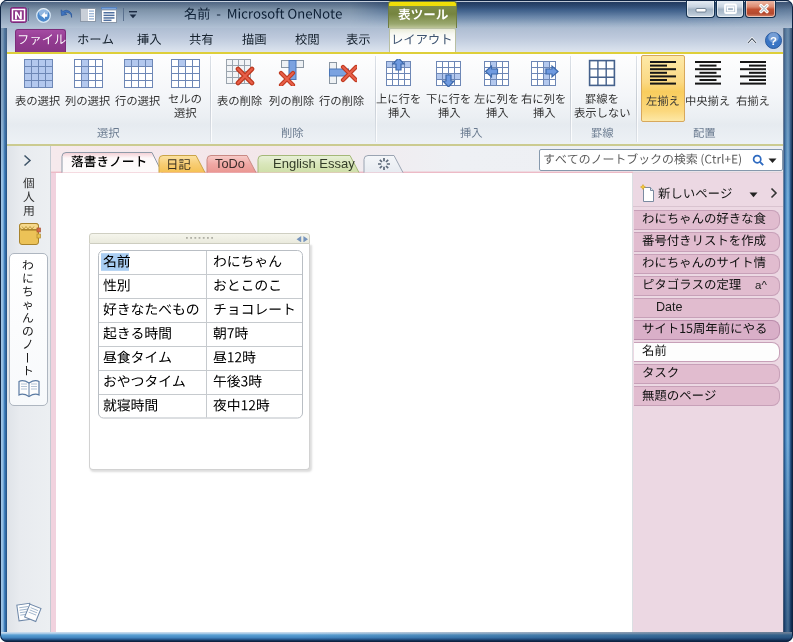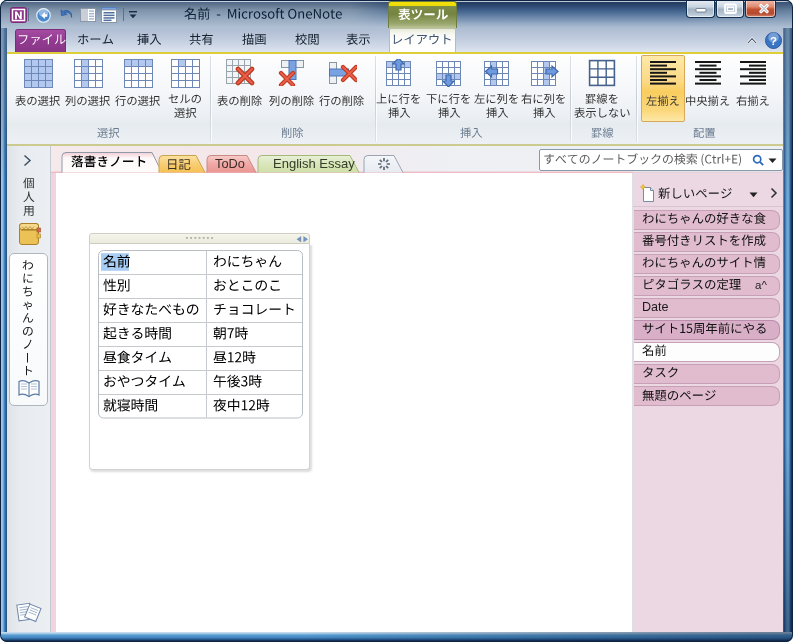--- a/index.html
+++ b/index.html
@@ -585,21 +585,21 @@
     <div class="abs" style="left:634px;top:253.6px;width:146px;height:20.4px;background:#e1bccf;border:1px solid #c7a0b8;border-left:none;border-radius:0 8px 8px 0"></div>
     <svg style="position:absolute;left:642px;top:256.20000000000005px;overflow:visible" width="124.0" height="14.6">
       <path fill="#141414" d="M6.5 10Q7.3 9.9 8.1 9.7Q8.8 9.4 9.3 9Q9.9 8.6 10.2 8Q10.5 7.4 10.5 6.6Q10.5 6.2 10.4 5.9Q10.2 5.5 9.9 5.1Q9.6 4.8 9.2 4.6Q8.7 4.4 8.1 4.4Q6.9 4.4 5.9 5Q4.8 5.6 3.9 6.5V5.4Q5 4.4 6.2 3.9Q7.3 3.5 8.3 3.5Q9.1 3.5 9.9 3.9Q10.6 4.3 11.1 5Q11.5 5.7 11.5 6.6Q11.5 7.6 11.2 8.3Q10.9 9 10.3 9.5Q9.7 10.1 8.8 10.4Q8 10.8 7 10.9ZM3.8 4Q3.6 4.1 3.3 4.1Q3 4.1 2.6 4.2Q2.2 4.3 1.8 4.3Q1.4 4.4 1.1 4.4L1 3.4Q1.2 3.4 1.4 3.4Q1.6 3.4 1.8 3.4Q2 3.4 2.4 3.3Q2.8 3.3 3.2 3.2Q3.6 3.2 4 3.1Q4.4 3 4.6 3L4.9 3.4Q4.8 3.5 4.7 3.8Q4.6 4 4.4 4.2Q4.3 4.4 4.2 4.6L3.8 6.3Q3.6 6.6 3.3 7.1Q3 7.5 2.6 8Q2.3 8.5 1.9 9Q1.6 9.5 1.3 9.9L0.7 9.1Q0.9 8.8 1.2 8.4Q1.6 7.9 1.9 7.5Q2.3 7 2.6 6.5Q2.9 6 3.2 5.6Q3.5 5.2 3.6 5L3.6 4.4ZM3.6 2Q3.6 1.8 3.6 1.5Q3.6 1.3 3.6 1.1L4.7 1.1Q4.7 1.4 4.6 1.9Q4.6 2.4 4.5 3.1Q4.4 3.8 4.3 4.6Q4.3 5.4 4.2 6.2Q4.2 7 4.2 7.6Q4.2 8.2 4.2 8.7Q4.2 9.2 4.2 9.6Q4.2 10.1 4.3 10.6Q4.3 10.8 4.3 11Q4.3 11.2 4.3 11.4H3.2Q3.3 11.3 3.3 11Q3.3 10.8 3.3 10.7Q3.3 10.1 3.3 9.6Q3.3 9.1 3.3 8.6Q3.3 8.2 3.3 7.5Q3.3 7.2 3.3 6.7Q3.4 6.2 3.4 5.7Q3.4 5.1 3.5 4.5Q3.5 3.9 3.5 3.4Q3.6 2.9 3.6 2.5Q3.6 2.1 3.6 2Z M18.1 2.5Q18.6 2.6 19.2 2.7Q19.9 2.7 20.6 2.7Q21.4 2.7 22 2.6Q22.7 2.6 23.2 2.5V3.5Q22.7 3.6 22 3.6Q21.3 3.6 20.6 3.6Q19.9 3.6 19.2 3.6Q18.6 3.6 18.1 3.5ZM18.5 7.6Q18.5 7.9 18.4 8.2Q18.4 8.5 18.4 8.7Q18.4 8.9 18.4 9.1Q18.5 9.3 18.8 9.5Q19 9.7 19.4 9.8Q19.8 9.8 20.4 9.8Q21.3 9.8 22 9.8Q22.8 9.7 23.5 9.5L23.5 10.6Q23 10.7 22.2 10.8Q21.4 10.8 20.4 10.8Q18.9 10.8 18.2 10.3Q17.4 9.8 17.4 9Q17.4 8.7 17.5 8.3Q17.5 7.9 17.6 7.5ZM15.7 1.6Q15.7 1.7 15.6 1.8Q15.6 2 15.5 2.2Q15.5 2.3 15.5 2.4Q15.4 2.8 15.3 3.2Q15.2 3.7 15.1 4.2Q15.1 4.7 15 5.2Q14.9 5.8 14.9 6.2Q14.8 6.7 14.8 7.2Q14.8 7.6 14.9 8Q14.9 8.4 15 8.9Q15.1 8.6 15.2 8.3Q15.3 8 15.4 7.7Q15.6 7.3 15.7 7.1L16.2 7.5Q16 7.9 15.8 8.5Q15.7 9 15.5 9.5Q15.4 10 15.3 10.3Q15.3 10.4 15.3 10.6Q15.2 10.7 15.3 10.8Q15.3 10.9 15.3 11Q15.3 11.2 15.3 11.3L14.4 11.3Q14.2 10.7 14.1 9.6Q13.9 8.6 13.9 7.3Q13.9 6.7 14 5.9Q14.1 5.2 14.2 4.6Q14.3 3.9 14.4 3.3Q14.4 2.8 14.5 2.4Q14.5 2.1 14.6 1.9Q14.6 1.7 14.6 1.5Z M30 1.2Q30 1.5 29.9 1.7Q29.9 2 29.8 2.2Q29.8 2.5 29.7 3Q29.6 3.4 29.5 3.9Q29.4 4.5 29.2 5Q29.1 5.5 29 6Q28.9 6.4 28.7 6.8Q29.5 6.2 30.4 6Q31.2 5.7 32.2 5.7Q33.2 5.7 33.9 6Q34.6 6.3 35 6.9Q35.3 7.4 35.3 8.2Q35.3 9.1 34.9 9.8Q34.4 10.5 33.5 10.9Q32.7 11.2 31.5 11.4Q30.3 11.5 28.9 11.3L28.7 10.3Q29.7 10.5 30.8 10.4Q31.8 10.4 32.6 10.2Q33.4 9.9 33.8 9.4Q34.3 9 34.3 8.2Q34.3 7.5 33.8 7Q33.2 6.5 32.1 6.5Q31 6.5 30 6.9Q29.1 7.3 28.4 8Q28.3 8.2 28.2 8.3Q28.1 8.4 28.1 8.6L27.1 8.3Q27.5 7.6 27.8 6.7Q28.1 5.9 28.3 5Q28.5 4.1 28.7 3.4Q28.8 2.6 28.9 2.2Q28.9 1.9 28.9 1.6Q29 1.4 28.9 1.1ZM26.2 2.8Q26.7 2.9 27.3 2.9Q28 3 28.5 3Q29.1 3 29.9 3Q30.6 2.9 31.4 2.8Q32.2 2.8 33 2.6Q33.8 2.5 34.5 2.4L34.5 3.3Q33.9 3.4 33.1 3.5Q32.3 3.6 31.5 3.7Q30.7 3.8 30 3.8Q29.2 3.9 28.6 3.9Q27.9 3.9 27.3 3.8Q26.7 3.8 26.2 3.7Z M43.6 4.7Q43.4 4.5 43 4.1Q42.7 3.8 42.3 3.6L43 3Q43.2 3.1 43.4 3.4Q43.7 3.6 43.9 3.8Q44.2 4 44.3 4.2ZM40.7 4Q40.7 4.1 40.8 4.3Q40.9 4.4 41 4.6Q41.1 4.9 41.4 5.4Q41.6 5.9 41.9 6.4Q42.2 7 42.3 7.4Q42.6 7.9 42.8 8.5Q43 9 43.2 9.6Q43.4 10.2 43.6 10.7Q43.7 11.2 43.9 11.6L42.9 11.9Q42.7 11.3 42.5 10.6Q42.3 9.9 42 9.2Q41.8 8.4 41.5 7.8Q41.3 7.3 41 6.7Q40.8 6.2 40.6 5.8Q40.3 5.3 40.2 5.1Q40.1 4.9 39.9 4.7Q39.8 4.5 39.7 4.4ZM38.6 6.9Q38.9 6.8 39.1 6.8Q39.4 6.7 39.5 6.6Q39.9 6.5 40.5 6.2Q41 6 41.7 5.7Q42.3 5.4 42.9 5.2Q43.6 4.9 44.2 4.8Q44.8 4.6 45.2 4.6Q46.1 4.6 46.6 4.9Q47.1 5.2 47.4 5.7Q47.6 6.1 47.6 6.6Q47.6 7.6 47 8.2Q46.4 8.8 45.1 8.8Q44.7 8.8 44.3 8.7Q43.9 8.6 43.6 8.5L43.6 7.6Q43.9 7.7 44.3 7.8Q44.7 7.9 45.1 7.9Q45.7 7.9 46 7.7Q46.4 7.6 46.5 7.3Q46.7 7 46.7 6.6Q46.7 6.4 46.5 6.1Q46.4 5.9 46.1 5.7Q45.8 5.5 45.2 5.5Q44.7 5.5 44.1 5.7Q43.4 5.9 42.7 6.2Q41.9 6.5 41.2 6.8Q40.5 7.2 40 7.4Q39.4 7.7 39.1 7.9Z M56.4 1.7Q56.3 1.8 56.2 2Q56.1 2.1 56 2.3Q55.8 2.6 55.5 3.1Q55.2 3.7 54.9 4.2Q54.5 4.8 54.2 5.4Q53.9 6 53.7 6.4Q54.1 6 54.6 5.8Q55.1 5.7 55.5 5.7Q56.1 5.7 56.5 6.1Q56.9 6.4 57 7.2Q57 7.5 57 8Q57 8.4 57 8.8Q57 9.2 57 9.5Q57 9.9 57.3 10.1Q57.6 10.3 58 10.3Q58.5 10.3 58.9 10.1Q59.3 9.8 59.7 9.3Q60 8.9 60.2 8.3Q60.4 7.8 60.5 7.3L61.3 8Q61 9 60.5 9.7Q60.1 10.5 59.4 10.9Q58.8 11.4 57.8 11.4Q57.2 11.4 56.8 11.1Q56.4 10.9 56.2 10.5Q56.1 10.2 56 9.8Q56 9.4 56 9Q56 8.6 56 8.2Q56 7.8 56 7.4Q56 7 55.7 6.8Q55.5 6.6 55.1 6.6Q54.6 6.6 54.1 6.9Q53.7 7.2 53.3 7.6Q52.9 8.1 52.7 8.6Q52.5 8.8 52.4 9.2Q52.2 9.6 52.1 10Q51.9 10.4 51.8 10.8Q51.7 11.1 51.6 11.4L50.5 11Q50.8 10.4 51.1 9.6Q51.5 8.8 51.9 7.9Q52.3 7 52.8 6.1Q53.2 5.2 53.6 4.5Q54 3.7 54.3 3.1Q54.7 2.5 54.8 2.2Q54.9 2 55.1 1.8Q55.2 1.5 55.3 1.3Z M69 2.4Q68.9 3.4 68.7 4.5Q68.5 5.5 68.2 6.5Q67.8 7.8 67.4 8.6Q66.9 9.5 66.4 9.9Q65.9 10.4 65.3 10.4Q64.8 10.4 64.2 10Q63.7 9.6 63.4 8.8Q63.1 8.1 63.1 7.1Q63.1 6 63.5 5.1Q63.9 4.2 64.7 3.5Q65.4 2.8 66.4 2.4Q67.4 2 68.5 2Q69.6 2 70.5 2.4Q71.3 2.7 72 3.4Q72.6 4 72.9 4.8Q73.3 5.6 73.3 6.6Q73.3 7.9 72.7 8.9Q72.2 9.9 71.1 10.5Q70.1 11.1 68.6 11.3L68 10.4Q68.3 10.3 68.6 10.3Q68.9 10.3 69.1 10.2Q69.7 10.1 70.3 9.8Q70.8 9.5 71.3 9Q71.7 8.6 72 8Q72.2 7.3 72.2 6.5Q72.2 5.8 72 5.1Q71.7 4.5 71.3 4Q70.8 3.5 70.1 3.2Q69.4 2.9 68.5 2.9Q67.5 2.9 66.7 3.3Q65.8 3.7 65.3 4.3Q64.7 4.9 64.4 5.6Q64.1 6.3 64.1 7Q64.1 7.8 64.3 8.3Q64.5 8.8 64.8 9Q65.1 9.2 65.3 9.2Q65.6 9.2 65.9 8.9Q66.3 8.6 66.6 8Q66.9 7.3 67.2 6.3Q67.5 5.4 67.7 4.4Q67.9 3.4 68 2.4Z M83.3 5.2Q83.3 6.5 83.2 7.4Q83 8.4 82.6 9.1Q82.2 9.9 81.5 10.4Q80.8 11 79.8 11.5L79 10.7Q79.8 10.4 80.4 10Q81.1 9.6 81.5 9Q81.9 8.4 82.1 7.5Q82.3 6.6 82.3 5.3V2.3Q82.3 1.9 82.3 1.6Q82.3 1.4 82.3 1.3H83.4Q83.4 1.4 83.4 1.6Q83.3 1.9 83.3 2.3ZM78.9 1.3Q78.9 1.4 78.8 1.7Q78.8 1.9 78.8 2.2V6.8Q78.8 7 78.8 7.2Q78.8 7.5 78.8 7.7Q78.9 7.8 78.9 7.9H77.8Q77.8 7.8 77.8 7.7Q77.8 7.5 77.8 7.3Q77.8 7 77.8 6.8V2.2Q77.8 2 77.8 1.8Q77.8 1.6 77.8 1.3ZM75.2 3.7Q75.3 3.8 75.5 3.8Q75.7 3.8 76 3.8Q76.2 3.8 76.5 3.8H84.7Q85.1 3.8 85.4 3.8Q85.7 3.8 85.8 3.8V4.8Q85.7 4.8 85.4 4.8Q85.1 4.8 84.7 4.8H76.5Q76.2 4.8 76 4.8Q75.7 4.8 75.5 4.8Q75.3 4.8 75.2 4.8Z M87.9 6.4Q89.5 6 90.9 5.4Q92.3 4.8 93.3 4.1Q93.9 3.7 94.5 3.2Q95.2 2.8 95.7 2.2Q96.2 1.7 96.7 1.2L97.5 2Q97 2.5 96.4 3.1Q95.8 3.6 95.1 4.1Q94.4 4.6 93.7 5Q93 5.4 92.1 5.9Q91.3 6.3 90.3 6.7Q89.4 7.1 88.4 7.4ZM93.1 4.6 94.2 4.3V10Q94.2 10.2 94.2 10.5Q94.2 10.7 94.2 10.9Q94.2 11.2 94.2 11.3H93Q93 11.2 93 10.9Q93.1 10.7 93.1 10.5Q93.1 10.2 93.1 10Z M103.4 9.8Q103.4 9.6 103.4 9.1Q103.4 8.6 103.4 7.9Q103.4 7.1 103.4 6.3Q103.4 5.5 103.4 4.8Q103.4 4 103.4 3.4Q103.4 2.9 103.4 2.6Q103.4 2.3 103.4 2Q103.3 1.6 103.3 1.3H104.5Q104.5 1.6 104.4 2Q104.4 2.3 104.4 2.6Q104.4 3.1 104.4 3.8Q104.4 4.4 104.4 5.2Q104.4 6 104.4 6.7Q104.4 7.5 104.4 8.1Q104.4 8.8 104.4 9.2Q104.4 9.7 104.4 9.8Q104.4 10 104.4 10.3Q104.4 10.5 104.5 10.8Q104.5 11.1 104.5 11.3H103.3Q103.3 11 103.4 10.6Q103.4 10.2 103.4 9.8ZM104.2 4.6Q104.8 4.7 105.5 5Q106.3 5.3 107 5.5Q107.8 5.8 108.5 6.1Q109.2 6.4 109.7 6.7L109.3 7.7Q108.7 7.4 108.1 7.1Q107.4 6.8 106.7 6.6Q106 6.3 105.4 6Q104.7 5.8 104.2 5.7Z M116.9 7.6H121.8V8.3H116.9ZM115.7 1.5H123.1V2.2H115.7ZM116 3H122.8V3.7H116ZM115.4 4.5H123.5V5.2H115.4ZM116.9 9.3H121.9V10H116.9ZM116.3 6H121.8V6.7H117.1V11.9H116.3ZM121.6 6H122.5V10.9Q122.5 11.2 122.4 11.4Q122.3 11.6 122.1 11.7Q121.8 11.8 121.4 11.8Q120.9 11.9 120.3 11.9Q120.2 11.7 120.2 11.5Q120.1 11.2 120 11Q120.5 11.1 120.9 11.1Q121.3 11.1 121.4 11.1Q121.6 11 121.6 10.9ZM118.9 0.5H119.8V4.7H118.9ZM113.5 0.5H114.3V11.9H113.5ZM112.5 2.9 113.2 3Q113.2 3.5 113.1 4.1Q113 4.7 112.9 5.3Q112.8 5.9 112.7 6.3L111.9 6.1Q112.1 5.7 112.2 5.1Q112.3 4.5 112.4 4Q112.5 3.4 112.5 2.9ZM114.4 2.6 115.1 2.3Q115.3 2.7 115.5 3.2Q115.7 3.7 115.8 4.1L115.1 4.4Q115 4 114.8 3.5Q114.6 3 114.4 2.6Z"></path>
     </svg>
     <div class="abs" style="left:634px;top:275.7px;width:146px;height:20.4px;background:#e1bccf;border:1px solid #c7a0b8;border-left:none;border-radius:0 8px 8px 0"></div>
     <svg style="position:absolute;left:642px;top:278.25000000000006px;overflow:visible" width="99.2" height="14.6">
       <path fill="#141414" d="M9.4 2.3Q9.4 2.6 9.6 2.8Q9.9 3.1 10.2 3.1Q10.6 3.1 10.8 2.8Q11 2.6 11 2.3Q11 1.9 10.8 1.7Q10.6 1.4 10.2 1.4Q9.9 1.4 9.6 1.7Q9.4 1.9 9.4 2.3ZM8.8 2.3Q8.8 1.9 9 1.6Q9.2 1.2 9.5 1.1Q9.8 0.9 10.2 0.9Q10.6 0.9 10.9 1.1Q11.2 1.2 11.4 1.6Q11.6 1.9 11.6 2.3Q11.6 2.6 11.4 3Q11.2 3.3 10.9 3.5Q10.6 3.6 10.2 3.6Q9.8 3.6 9.5 3.5Q9.2 3.3 9 3Q8.8 2.6 8.8 2.3ZM3.5 1.6Q3.4 1.8 3.4 2.1Q3.4 2.4 3.4 2.6Q3.4 2.8 3.4 3.3Q3.4 3.7 3.4 4.4Q3.4 5.1 3.4 5.8Q3.4 6.5 3.4 7.2Q3.4 7.9 3.4 8.4Q3.4 8.9 3.4 9.2Q3.4 9.6 3.6 9.8Q3.8 10 4.3 10.1Q4.6 10.1 5 10.2Q5.4 10.2 5.9 10.2Q6.4 10.2 7 10.2Q7.5 10.1 8.1 10.1Q8.7 10 9.2 10Q9.8 9.9 10.1 9.8V10.9Q9.6 11 8.9 11.1Q8.1 11.1 7.3 11.1Q6.5 11.2 5.9 11.2Q5.3 11.2 4.8 11.1Q4.3 11.1 3.9 11Q3.1 10.9 2.8 10.6Q2.4 10.2 2.4 9.4Q2.4 9.1 2.4 8.6Q2.4 8 2.4 7.3Q2.4 6.6 2.4 5.8Q2.4 5.1 2.4 4.4Q2.4 3.7 2.4 3.3Q2.4 2.8 2.4 2.6Q2.4 2.5 2.4 2.3Q2.4 2.1 2.3 1.9Q2.3 1.7 2.3 1.6ZM2.9 5.5Q3.5 5.4 4.2 5.2Q4.8 5 5.5 4.8Q6.2 4.6 6.9 4.4Q7.6 4.1 8.1 3.9Q8.4 3.8 8.7 3.6Q8.9 3.5 9.2 3.3L9.6 4.3Q9.4 4.5 9.1 4.6Q8.7 4.7 8.5 4.8Q7.9 5.1 7.2 5.3Q6.5 5.6 5.7 5.8Q4.9 6 4.2 6.2Q3.5 6.4 2.9 6.5Z M17.5 5.2Q18.1 5.6 18.8 6Q19.5 6.4 20.1 6.9Q20.8 7.3 21.4 7.8Q21.9 8.2 22.4 8.6L21.7 9.4Q21.3 9.1 20.7 8.6Q20.1 8.1 19.4 7.6Q18.8 7.2 18.1 6.7Q17.4 6.3 16.9 5.9ZM23.2 3Q23.1 3.1 23.1 3.3Q23 3.5 22.9 3.6Q22.8 4.3 22.4 5Q22.1 5.7 21.7 6.5Q21.2 7.2 20.7 7.9Q19.9 8.9 18.6 9.9Q17.4 10.8 15.6 11.5L14.7 10.7Q15.9 10.3 16.8 9.8Q17.8 9.3 18.5 8.6Q19.3 8 19.8 7.3Q20.3 6.8 20.7 6.1Q21.1 5.4 21.4 4.7Q21.7 4.1 21.8 3.5H17.2L17.6 2.6H21.6Q21.8 2.6 22 2.6Q22.3 2.5 22.4 2.5ZM19 1.2Q18.9 1.4 18.7 1.7Q18.6 2 18.5 2.1Q18.1 2.8 17.5 3.6Q16.9 4.5 16.2 5.3Q15.4 6.1 14.4 6.8L13.5 6.1Q14.6 5.5 15.4 4.7Q16.2 3.9 16.7 3.1Q17.2 2.4 17.5 1.8Q17.6 1.6 17.7 1.3Q17.9 1.1 17.9 0.8Z M33.9 0.7Q34.1 0.9 34.2 1.2Q34.4 1.5 34.6 1.8Q34.8 2.1 34.9 2.3L34.2 2.6Q34.1 2.4 33.9 2.1Q33.8 1.8 33.6 1.5Q33.4 1.2 33.2 1ZM35.5 0.3Q35.6 0.5 35.8 0.8Q36 1.1 36.2 1.4Q36.4 1.7 36.5 2L35.8 2.3Q35.6 1.9 35.3 1.4Q35 0.9 34.8 0.6ZM26.7 2.8Q27 2.8 27.4 2.8Q27.8 2.9 28 2.9H34.1Q34.4 2.9 34.6 2.8Q34.9 2.8 35.1 2.8Q35.1 3 35.1 3.3Q35 3.6 35 3.8V10.2Q35 10.5 35.1 10.9Q35.1 11.2 35.1 11.4H34Q34 11.2 34 10.9Q34 10.6 34 10.3V3.8H28.1Q27.7 3.8 27.3 3.9Q26.9 3.9 26.7 3.9ZM26.5 9.6Q26.8 9.6 27.1 9.7Q27.5 9.7 27.9 9.7H34.6V10.7H27.9Q27.6 10.7 27.2 10.7Q26.8 10.7 26.5 10.8Z M40.1 1.7Q40.3 1.7 40.6 1.7Q40.9 1.7 41.2 1.7Q41.4 1.7 41.9 1.7Q42.3 1.7 43 1.7Q43.6 1.7 44.2 1.7Q44.9 1.7 45.3 1.7Q45.8 1.7 46.1 1.7Q46.4 1.7 46.6 1.7Q46.9 1.7 47.2 1.7V2.7Q47 2.7 46.7 2.7Q46.4 2.7 46 2.7Q45.8 2.7 45.3 2.7Q44.9 2.7 44.2 2.7Q43.6 2.7 43 2.7Q42.4 2.7 41.9 2.7Q41.4 2.7 41.2 2.7Q40.9 2.7 40.6 2.7Q40.3 2.7 40.1 2.7ZM48.1 4.9Q48.1 5 48 5.1Q47.9 5.2 47.9 5.3Q47.7 6.2 47.2 7.1Q46.8 8.1 46.1 8.8Q45.1 9.9 44 10.5Q42.9 11.1 41.7 11.4L40.9 10.5Q42.2 10.3 43.4 9.7Q44.5 9.1 45.3 8.3Q45.8 7.7 46.2 6.9Q46.6 6.2 46.7 5.5Q46.6 5.5 46.2 5.5Q45.9 5.5 45.3 5.5Q44.8 5.5 44.1 5.5Q43.5 5.5 42.9 5.5Q42.2 5.5 41.7 5.5Q41.1 5.5 40.7 5.5Q40.3 5.5 40.2 5.5Q39.9 5.5 39.6 5.5Q39.3 5.5 38.9 5.6V4.5Q39.3 4.6 39.6 4.6Q39.9 4.6 40.2 4.6Q40.3 4.6 40.7 4.6Q41.1 4.6 41.6 4.6Q42.2 4.6 42.8 4.6Q43.4 4.6 44.1 4.6Q44.7 4.6 45.2 4.6Q45.8 4.6 46.2 4.6Q46.6 4.6 46.7 4.6Q46.9 4.6 47.1 4.6Q47.3 4.6 47.4 4.5Z M59.5 2.6Q59.5 2.7 59.4 2.9Q59.3 3 59.2 3.2Q59 3.8 58.6 4.5Q58.2 5.2 57.7 6Q57.3 6.7 56.7 7.3Q56.1 8 55.2 8.8Q54.4 9.5 53.5 10.1Q52.6 10.7 51.6 11.2L50.8 10.4Q51.8 10 52.8 9.4Q53.7 8.8 54.5 8.1Q55.3 7.4 55.9 6.7Q56.4 6.2 56.8 5.6Q57.2 5 57.5 4.4Q57.9 3.7 58 3.2Q57.9 3.2 57.5 3.2Q57.2 3.2 56.7 3.2Q56.1 3.2 55.6 3.2Q55 3.2 54.5 3.2Q54 3.2 53.6 3.2Q53.3 3.2 53.2 3.2Q53 3.2 52.7 3.2Q52.4 3.2 52.2 3.3Q52 3.3 51.9 3.3V2.2Q52 2.2 52.2 2.2Q52.5 2.2 52.7 2.2Q53 2.2 53.2 2.2Q53.3 2.2 53.7 2.2Q54 2.2 54.5 2.2Q55 2.2 55.6 2.2Q56.1 2.2 56.6 2.2Q57.1 2.2 57.5 2.2Q57.8 2.2 58 2.2Q58.3 2.2 58.5 2.2Q58.8 2.2 58.9 2.1ZM56.9 6.6Q57.4 7 58 7.5Q58.5 8 59 8.6Q59.5 9.1 60 9.6Q60.4 10.1 60.7 10.5L59.9 11.2Q59.4 10.7 58.8 10Q58.2 9.3 57.6 8.6Q56.9 7.9 56.2 7.3Z M69 2.4Q68.9 3.4 68.7 4.5Q68.5 5.5 68.2 6.5Q67.8 7.8 67.4 8.6Q66.9 9.5 66.4 9.9Q65.9 10.4 65.3 10.4Q64.8 10.4 64.2 10Q63.7 9.6 63.4 8.8Q63.1 8.1 63.1 7.1Q63.1 6 63.5 5.1Q63.9 4.2 64.7 3.5Q65.4 2.8 66.4 2.4Q67.4 2 68.5 2Q69.6 2 70.5 2.4Q71.3 2.7 72 3.4Q72.6 4 72.9 4.8Q73.3 5.6 73.3 6.6Q73.3 7.9 72.7 8.9Q72.2 9.9 71.1 10.5Q70.1 11.1 68.6 11.3L68 10.4Q68.3 10.3 68.6 10.3Q68.9 10.3 69.1 10.2Q69.7 10.1 70.3 9.8Q70.8 9.5 71.3 9Q71.7 8.6 72 8Q72.2 7.3 72.2 6.5Q72.2 5.8 72 5.1Q71.7 4.5 71.3 4Q70.8 3.5 70.1 3.2Q69.4 2.9 68.5 2.9Q67.5 2.9 66.7 3.3Q65.8 3.7 65.3 4.3Q64.7 4.9 64.4 5.6Q64.1 6.3 64.1 7Q64.1 7.8 64.3 8.3Q64.5 8.8 64.8 9Q65.1 9.2 65.3 9.2Q65.6 9.2 65.9 8.9Q66.3 8.6 66.6 8Q66.9 7.3 67.2 6.3Q67.5 5.4 67.7 4.4Q67.9 3.4 68 2.4Z M77 4.3H84.3V5.2H77ZM80.6 7.3H84.8V8.1H80.6ZM80.1 4.7H81.1V11L80.1 10.9ZM77.2 6.2 78.1 6.3Q77.9 8.2 77.3 9.6Q76.6 11 75.6 12Q75.5 11.9 75.4 11.8Q75.2 11.6 75.1 11.5Q74.9 11.4 74.8 11.3Q75.9 10.5 76.4 9.2Q77 7.9 77.2 6.2ZM77.7 7.8Q78.1 8.8 78.6 9.4Q79.1 10 79.8 10.3Q80.5 10.6 81.3 10.7Q82.1 10.8 83.1 10.8Q83.2 10.8 83.5 10.8Q83.8 10.8 84.2 10.8Q84.6 10.8 85 10.8Q85.4 10.8 85.8 10.8Q86.1 10.8 86.3 10.8Q86.2 10.9 86.1 11.1Q86.1 11.2 86 11.4Q86 11.6 85.9 11.7H85.3H83Q81.9 11.7 81 11.6Q80.1 11.4 79.3 11.1Q78.6 10.7 78 10Q77.4 9.3 77 8.1ZM80.1 0.5H81.1V2.5H80.1ZM75.4 1.9H85.8V4.6H84.8V2.8H76.3V4.6H75.4Z M92.7 4.2V5.8H97.3V4.2ZM92.7 1.9V3.5H97.3V1.9ZM91.8 1.1H98.2V6.6H91.8ZM91.7 8.1H98.4V8.9H91.7ZM90.7 10.6H98.8V11.5H90.7ZM87.4 1.3H91.2V2.2H87.4ZM87.5 4.9H91.1V5.8H87.5ZM87.2 9.7Q87.7 9.5 88.4 9.3Q89 9.1 89.7 8.9Q90.4 8.7 91.2 8.4L91.3 9.3Q90.3 9.7 89.3 10Q88.3 10.3 87.5 10.6ZM88.9 1.7H89.8V9.4L88.9 9.5ZM94.6 1.5H95.4V6.2H95.5V11H94.5V6.2H94.6Z"></path>
     </svg>
     <div class="abs" style="left:755px;top:278.7px;font-size:11.5px;color:#222">a^</div>
     <div class="abs" style="left:634px;top:297.7px;width:146px;height:20.4px;background:#e1bccf;border:1px solid #c7a0b8;border-left:none;border-radius:0 8px 8px 0"></div>
-    <div class="abs" style="left:642px;top:300.2px;font-size:12.6px;color:#1a1a1a">Date</div>
+    <div class="abs" style="left:656px;top:300.2px;font-size:12.6px;color:#1a1a1a">Date</div>
     <div class="abs" style="left:634px;top:319.8px;width:146px;height:20.4px;background:#d9afc8;border:1px solid #bb8dac;border-left:none;border-radius:0 8px 8px 0"></div>
     <svg style="position:absolute;left:642px;top:322.3500000000001px;overflow:visible" width="125.4" height="14.6">
       <path fill="#141414" d="M8.9 5.2Q8.9 6.5 8.8 7.4Q8.6 8.4 8.2 9.1Q7.8 9.9 7.1 10.4Q6.4 11 5.4 11.5L4.6 10.7Q5.4 10.4 6 10Q6.7 9.6 7.1 9Q7.5 8.4 7.7 7.5Q7.9 6.6 7.9 5.3V2.3Q7.9 1.9 7.9 1.6Q7.9 1.4 7.9 1.3H9Q9 1.4 9 1.6Q8.9 1.9 8.9 2.3ZM4.5 1.3Q4.5 1.4 4.4 1.7Q4.4 1.9 4.4 2.2V6.8Q4.4 7 4.4 7.2Q4.4 7.5 4.4 7.7Q4.5 7.8 4.5 7.9H3.4Q3.4 7.8 3.4 7.7Q3.4 7.5 3.4 7.3Q3.4 7 3.4 6.8V2.2Q3.4 2 3.4 1.8Q3.4 1.6 3.4 1.3ZM0.8 3.7Q0.9 3.8 1.1 3.8Q1.3 3.8 1.5 3.8Q1.8 3.8 2.1 3.8H10.3Q10.7 3.8 11 3.8Q11.3 3.8 11.4 3.8V4.8Q11.3 4.8 11 4.8Q10.7 4.8 10.3 4.8H2.1Q1.8 4.8 1.5 4.8Q1.3 4.8 1.1 4.8Q0.9 4.8 0.8 4.8Z M13.5 6.4Q15.1 6 16.5 5.4Q17.9 4.8 18.9 4.1Q19.5 3.7 20.1 3.2Q20.8 2.8 21.3 2.2Q21.8 1.7 22.3 1.2L23.1 2Q22.6 2.5 22 3.1Q21.4 3.6 20.7 4.1Q20 4.6 19.3 5Q18.6 5.4 17.7 5.9Q16.9 6.3 15.9 6.7Q15 7.1 14 7.4ZM18.7 4.6 19.8 4.3V10Q19.8 10.2 19.8 10.5Q19.8 10.7 19.8 10.9Q19.8 11.2 19.8 11.3H18.6Q18.6 11.2 18.6 10.9Q18.7 10.7 18.7 10.5Q18.7 10.2 18.7 10Z M29 9.8Q29 9.6 29 9.1Q29 8.6 29 7.9Q29 7.1 29 6.3Q29 5.5 29 4.8Q29 4 29 3.4Q29 2.9 29 2.6Q29 2.3 29 2Q28.9 1.6 28.9 1.3H30.1Q30.1 1.6 30 2Q30 2.3 30 2.6Q30 3.1 30 3.8Q30 4.4 30 5.2Q30 6 30 6.7Q30 7.5 30 8.1Q30 8.8 30 9.2Q30 9.7 30 9.8Q30 10 30 10.3Q30 10.5 30.1 10.8Q30.1 11.1 30.1 11.3H28.9Q28.9 11 29 10.6Q29 10.2 29 9.8ZM29.8 4.6Q30.4 4.7 31.1 5Q31.9 5.3 32.6 5.5Q33.4 5.8 34.1 6.1Q34.8 6.4 35.3 6.7L34.9 7.7Q34.3 7.4 33.7 7.1Q33 6.8 32.3 6.6Q31.6 6.3 31 6Q30.3 5.8 29.8 5.7Z M38.3 10.9V10H40.3V3.2H38.7V2.5Q39.3 2.4 39.8 2.2Q40.2 2 40.6 1.8H41.5V10H43.3V10.9Z M47.3 11.1Q46.6 11.1 46.1 10.9Q45.5 10.7 45.1 10.5Q44.7 10.2 44.4 9.9L45 9.1Q45.2 9.4 45.6 9.6Q45.9 9.8 46.3 10Q46.7 10.1 47.2 10.1Q47.8 10.1 48.2 9.9Q48.6 9.6 48.9 9.1Q49.2 8.6 49.2 8Q49.2 7 48.6 6.5Q48.1 5.9 47.3 5.9Q46.8 5.9 46.5 6.1Q46.2 6.2 45.8 6.4L45.1 6.1L45.4 1.8H49.9V2.8H46.4L46.2 5.4Q46.5 5.2 46.8 5.2Q47.2 5.1 47.6 5.1Q48.3 5.1 48.9 5.4Q49.6 5.7 49.9 6.3Q50.3 7 50.3 8Q50.3 9 49.9 9.6Q49.5 10.3 48.8 10.7Q48.1 11.1 47.3 11.1Z M53.3 1.1H61.3V2H53.3ZM54.5 3.3H60V4H54.5ZM54.2 5.2H60.3V6H54.2ZM52.8 1.1H53.7V5.1Q53.7 5.9 53.7 6.8Q53.6 7.7 53.4 8.6Q53.3 9.5 53 10.4Q52.6 11.2 52.1 12Q52 11.9 51.9 11.8Q51.8 11.6 51.6 11.5Q51.5 11.4 51.4 11.4Q51.9 10.7 52.1 9.9Q52.4 9.1 52.6 8.3Q52.7 7.5 52.8 6.6Q52.8 5.8 52.8 5.1ZM60.9 1.1H61.9V10.7Q61.9 11.2 61.8 11.4Q61.6 11.6 61.3 11.7Q61 11.8 60.5 11.9Q60 11.9 59.2 11.9Q59.1 11.7 59 11.5Q58.9 11.2 58.9 11Q59.3 11 59.6 11Q60 11 60.3 11Q60.5 11 60.6 11Q60.8 11 60.9 10.9Q60.9 10.9 60.9 10.7ZM56.8 2.2H57.6V5.7H56.8ZM55.3 7.1H59.7V10.3H55.3V9.6H58.8V7.8H55.3ZM54.8 7.1H55.7V11H54.8Z M66.8 0.4 67.7 0.7Q67.4 1.6 66.9 2.5Q66.5 3.3 65.9 4.1Q65.4 4.8 64.8 5.4Q64.7 5.3 64.6 5.2Q64.4 5 64.3 4.9Q64.1 4.8 64 4.8Q64.6 4.2 65.1 3.6Q65.6 2.9 66.1 2.1Q66.5 1.3 66.8 0.4ZM66.6 2H74.6V2.9H66.2ZM66 4.8H74.3V5.7H66.9V8.6H66ZM64 8.1H75.2V9H64ZM69.7 2.5H70.7V11.9H69.7Z M76.4 2.5H87.5V3.3H76.4ZM77.7 6.4H81.2V7.2H77.7ZM77.7 8.4H81.2V9.2H77.7ZM83.3 4.5H84.1V9.6H83.3ZM80.8 4.4H81.7V10.8Q81.7 11.2 81.6 11.4Q81.6 11.6 81.3 11.7Q81 11.8 80.6 11.8Q80.2 11.9 79.6 11.9Q79.5 11.7 79.4 11.4Q79.3 11.2 79.2 11Q79.7 11 80.1 11Q80.5 11 80.6 11Q80.7 11 80.8 11Q80.8 10.9 80.8 10.8ZM85.8 4.2H86.7V10.8Q86.7 11.1 86.6 11.4Q86.5 11.6 86.2 11.7Q85.9 11.8 85.4 11.8Q84.9 11.9 84.2 11.9Q84.2 11.7 84.1 11.4Q84 11.2 83.9 11Q84.4 11 84.9 11Q85.3 11 85.5 11Q85.7 11 85.7 10.9Q85.8 10.9 85.8 10.7ZM78.3 0.8 79.2 0.5Q79.6 0.9 79.9 1.4Q80.3 1.9 80.5 2.2L79.5 2.6Q79.4 2.2 79 1.7Q78.7 1.2 78.3 0.8ZM84.7 0.4 85.7 0.8Q85.4 1.3 85 1.9Q84.6 2.5 84.2 3L83.4 2.7Q83.6 2.4 83.9 2Q84.1 1.6 84.4 1.2Q84.6 0.8 84.7 0.4ZM77.2 4.4H81.1V5.2H78.1V11.8H77.2Z M93.8 2.5Q94.3 2.6 95 2.7Q95.7 2.7 96.4 2.7Q97.1 2.7 97.8 2.6Q98.5 2.6 98.9 2.5V3.5Q98.4 3.6 97.8 3.6Q97.1 3.6 96.4 3.6Q95.7 3.6 95 3.6Q94.3 3.6 93.8 3.5ZM94.3 7.6Q94.2 7.9 94.2 8.2Q94.1 8.5 94.1 8.7Q94.1 8.9 94.2 9.1Q94.3 9.3 94.5 9.5Q94.8 9.7 95.2 9.8Q95.6 9.8 96.2 9.8Q97.1 9.8 97.8 9.8Q98.5 9.7 99.3 9.5L99.3 10.6Q98.7 10.7 98 10.8Q97.2 10.8 96.2 10.8Q94.6 10.8 93.9 10.3Q93.2 9.8 93.2 9Q93.2 8.7 93.3 8.3Q93.3 7.9 93.4 7.5ZM91.5 1.6Q91.4 1.7 91.4 1.8Q91.3 2 91.3 2.2Q91.3 2.3 91.2 2.4Q91.2 2.8 91.1 3.2Q91 3.7 90.9 4.2Q90.8 4.7 90.8 5.2Q90.7 5.8 90.7 6.2Q90.6 6.7 90.6 7.2Q90.6 7.6 90.6 8Q90.7 8.4 90.7 8.9Q90.8 8.6 91 8.3Q91.1 8 91.2 7.7Q91.3 7.3 91.4 7.1L92 7.5Q91.8 7.9 91.6 8.5Q91.4 9 91.3 9.5Q91.1 10 91.1 10.3Q91.1 10.4 91 10.6Q91 10.7 91 10.8Q91 10.9 91 11Q91 11.2 91.1 11.3L90.2 11.3Q90 10.7 89.8 9.6Q89.7 8.6 89.7 7.3Q89.7 6.7 89.8 5.9Q89.8 5.2 89.9 4.6Q90 3.9 90.1 3.3Q90.2 2.8 90.3 2.4Q90.3 2.1 90.3 1.9Q90.3 1.7 90.3 1.5Z M107.4 3Q107.2 2.8 106.9 2.5Q106.6 2.2 106.2 1.9Q105.9 1.6 105.6 1.4L106.3 0.9Q106.5 1.1 106.9 1.3Q107.2 1.6 107.6 1.9Q107.9 2.2 108.2 2.5ZM103.5 2Q103.6 2.1 103.6 2.2Q103.7 2.4 103.8 2.5Q103.9 2.7 103.9 2.8Q104.3 3.5 104.7 4.3Q105.1 5.2 105.5 6.1Q105.8 6.6 106 7.3Q106.3 8 106.6 8.7Q106.8 9.4 107 10.1Q107.2 10.8 107.4 11.3L106.3 11.6Q106.1 10.8 105.9 10Q105.6 9.1 105.3 8.2Q105 7.3 104.6 6.5Q104.4 5.8 104.1 5.2Q103.8 4.6 103.6 4.1Q103.3 3.6 103.1 3.3Q103 3.1 102.8 2.8Q102.6 2.6 102.5 2.4ZM101.3 5.6Q101.6 5.5 101.9 5.4Q102.2 5.3 102.3 5.3Q102.8 5 103.5 4.8Q104.1 4.5 104.9 4.1Q105.6 3.8 106.3 3.5Q107.1 3.3 107.8 3.1Q108.5 2.9 109.1 2.9Q110 2.9 110.6 3.2Q111.2 3.5 111.6 4Q111.9 4.6 111.9 5.2Q111.9 5.9 111.6 6.5Q111.3 7.1 110.6 7.4Q110 7.7 109 7.7Q108.5 7.7 108 7.6Q107.5 7.5 107.2 7.4L107.2 6.4Q107.6 6.6 108 6.7Q108.5 6.8 109 6.8Q109.7 6.8 110.1 6.6Q110.5 6.4 110.7 6Q110.9 5.6 110.9 5.2Q110.9 4.8 110.7 4.5Q110.5 4.2 110.1 4Q109.7 3.8 109.1 3.8Q108.5 3.8 107.7 4Q106.9 4.2 106.1 4.6Q105.2 4.9 104.4 5.3Q103.6 5.7 102.9 6.1Q102.3 6.4 101.8 6.6Z M115.9 1.8Q116.1 1.8 116.4 1.8Q116.6 1.8 116.8 1.8Q117 1.8 117.4 1.8Q117.8 1.8 118.4 1.8Q118.9 1.8 119.5 1.7Q120 1.7 120.4 1.7Q120.9 1.7 121 1.7Q121.3 1.6 121.5 1.6Q121.6 1.6 121.7 1.6L122.3 2.3Q122.1 2.4 121.9 2.5Q121.8 2.6 121.6 2.8Q121.4 3 121 3.3Q120.6 3.6 120.1 4Q119.6 4.4 119.2 4.8Q118.7 5.2 118.3 5.5Q118.8 5.4 119.2 5.3Q119.6 5.2 120 5.2Q121.1 5.2 121.9 5.6Q122.7 6 123.1 6.7Q123.6 7.3 123.6 8.2Q123.6 9.2 123.1 9.9Q122.5 10.6 121.6 11Q120.6 11.4 119.3 11.4Q118.5 11.4 117.9 11.2Q117.3 11 116.9 10.6Q116.6 10.2 116.6 9.7Q116.6 9.3 116.8 8.9Q117.1 8.5 117.5 8.3Q117.9 8.1 118.5 8.1Q119.3 8.1 119.9 8.4Q120.4 8.8 120.7 9.3Q121 9.9 121.1 10.5L120.2 10.6Q120.1 9.8 119.7 9.3Q119.2 8.8 118.5 8.8Q118.1 8.8 117.8 9.1Q117.5 9.3 117.5 9.6Q117.5 10.1 118 10.3Q118.4 10.6 119.2 10.6Q120.2 10.6 121 10.3Q121.8 10 122.2 9.5Q122.6 8.9 122.6 8.1Q122.6 7.5 122.2 7.1Q121.9 6.6 121.2 6.3Q120.6 6 119.8 6Q119 6 118.4 6.2Q117.8 6.3 117.2 6.7Q116.7 7 116.2 7.4Q115.7 7.9 115.1 8.5L114.4 7.8Q114.7 7.5 115.2 7.1Q115.7 6.7 116.1 6.3Q116.6 5.9 117 5.5Q117.4 5.2 117.7 5Q117.9 4.8 118.3 4.4Q118.7 4.1 119.2 3.8Q119.6 3.4 120 3.1Q120.3 2.8 120.6 2.6Q120.4 2.6 120 2.6Q119.6 2.6 119.1 2.6Q118.7 2.6 118.2 2.7Q117.7 2.7 117.3 2.7Q117 2.7 116.8 2.7Q116.6 2.7 116.4 2.8Q116.2 2.8 116 2.8Z"></path>
     </svg>
     <div class="abs" style="left:634px;top:341.8px;width:146px;height:20.4px;background:#fdfdfd;border:1px solid #c7a0b8;border-left:none;border-radius:0 8px 8px 0"></div>
     <svg style="position:absolute;left:642px;top:344.4000000000001px;overflow:visible" width="24.8" height="14.6">
       <path fill="#141414" d="M4.5 10.6H10.5V11.4H4.5ZM4.1 1.7H8.6V2.6H4.1ZM4.6 0.5 5.7 0.7Q5.2 1.5 4.6 2.3Q3.9 3.1 3.1 3.8Q2.2 4.6 1.1 5.2Q1.1 5.1 0.9 5Q0.8 4.8 0.7 4.7Q0.6 4.6 0.5 4.5Q1.5 4 2.3 3.3Q3.1 2.6 3.7 1.9Q4.3 1.1 4.6 0.5ZM8.3 1.7H8.5L8.7 1.7L9.3 2Q8.7 3.4 7.8 4.6Q7 5.8 5.8 6.7Q4.7 7.6 3.5 8.3Q2.2 9 0.9 9.4Q0.9 9.2 0.8 9.1Q0.7 8.9 0.6 8.8Q0.5 8.6 0.4 8.5Q1.6 8.2 2.8 7.6Q4 6.9 5.1 6.1Q6.2 5.2 7 4.2Q7.9 3.1 8.3 1.9ZM2.6 3.9 3.2 3.4Q3.7 3.7 4.3 4.1Q4.8 4.5 5.2 4.9Q5.7 5.4 6 5.7L5.2 6.4Q5 6 4.5 5.6Q4.1 5.2 3.6 4.7Q3 4.3 2.6 3.9ZM10.1 6.6H11V11.9H10.1ZM4.9 6.6H10.5V7.5H4.9V11.9H4V7.4L4.8 6.6Z M13.1 2.5H24.1V3.3H13.1ZM14.3 6.4H17.8V7.2H14.3ZM14.3 8.4H17.8V9.2H14.3ZM19.9 4.5H20.8V9.6H19.9ZM17.5 4.4H18.4V10.8Q18.4 11.2 18.3 11.4Q18.2 11.6 17.9 11.7Q17.7 11.8 17.3 11.8Q16.8 11.9 16.2 11.9Q16.2 11.7 16.1 11.4Q16 11.2 15.9 11Q16.4 11 16.7 11Q17.1 11 17.2 11Q17.4 11 17.4 11Q17.5 10.9 17.5 10.8ZM22.4 4.2H23.3V10.8Q23.3 11.1 23.2 11.4Q23.1 11.6 22.8 11.7Q22.5 11.8 22 11.8Q21.6 11.9 20.8 11.9Q20.8 11.7 20.7 11.4Q20.6 11.2 20.5 11Q21.1 11 21.5 11Q22 11 22.1 11Q22.3 11 22.4 10.9Q22.4 10.9 22.4 10.7ZM15 0.8 15.8 0.5Q16.2 0.9 16.6 1.4Q16.9 1.9 17.1 2.2L16.2 2.6Q16 2.2 15.7 1.7Q15.3 1.2 15 0.8ZM21.4 0.4 22.4 0.8Q22 1.3 21.6 1.9Q21.2 2.5 20.9 3L20 2.7Q20.3 2.4 20.5 2Q20.8 1.6 21 1.2Q21.2 0.8 21.4 0.4ZM13.8 4.4H17.8V5.2H14.7V11.8H13.8Z"></path>
     </svg>
     <div class="abs" style="left:634px;top:363.9px;width:146px;height:20.4px;background:#e1bccf;border:1px solid #c7a0b8;border-left:none;border-radius:0 8px 8px 0"></div>
     <svg style="position:absolute;left:642px;top:366.4500000000001px;overflow:visible" width="37.2" height="14.6">

